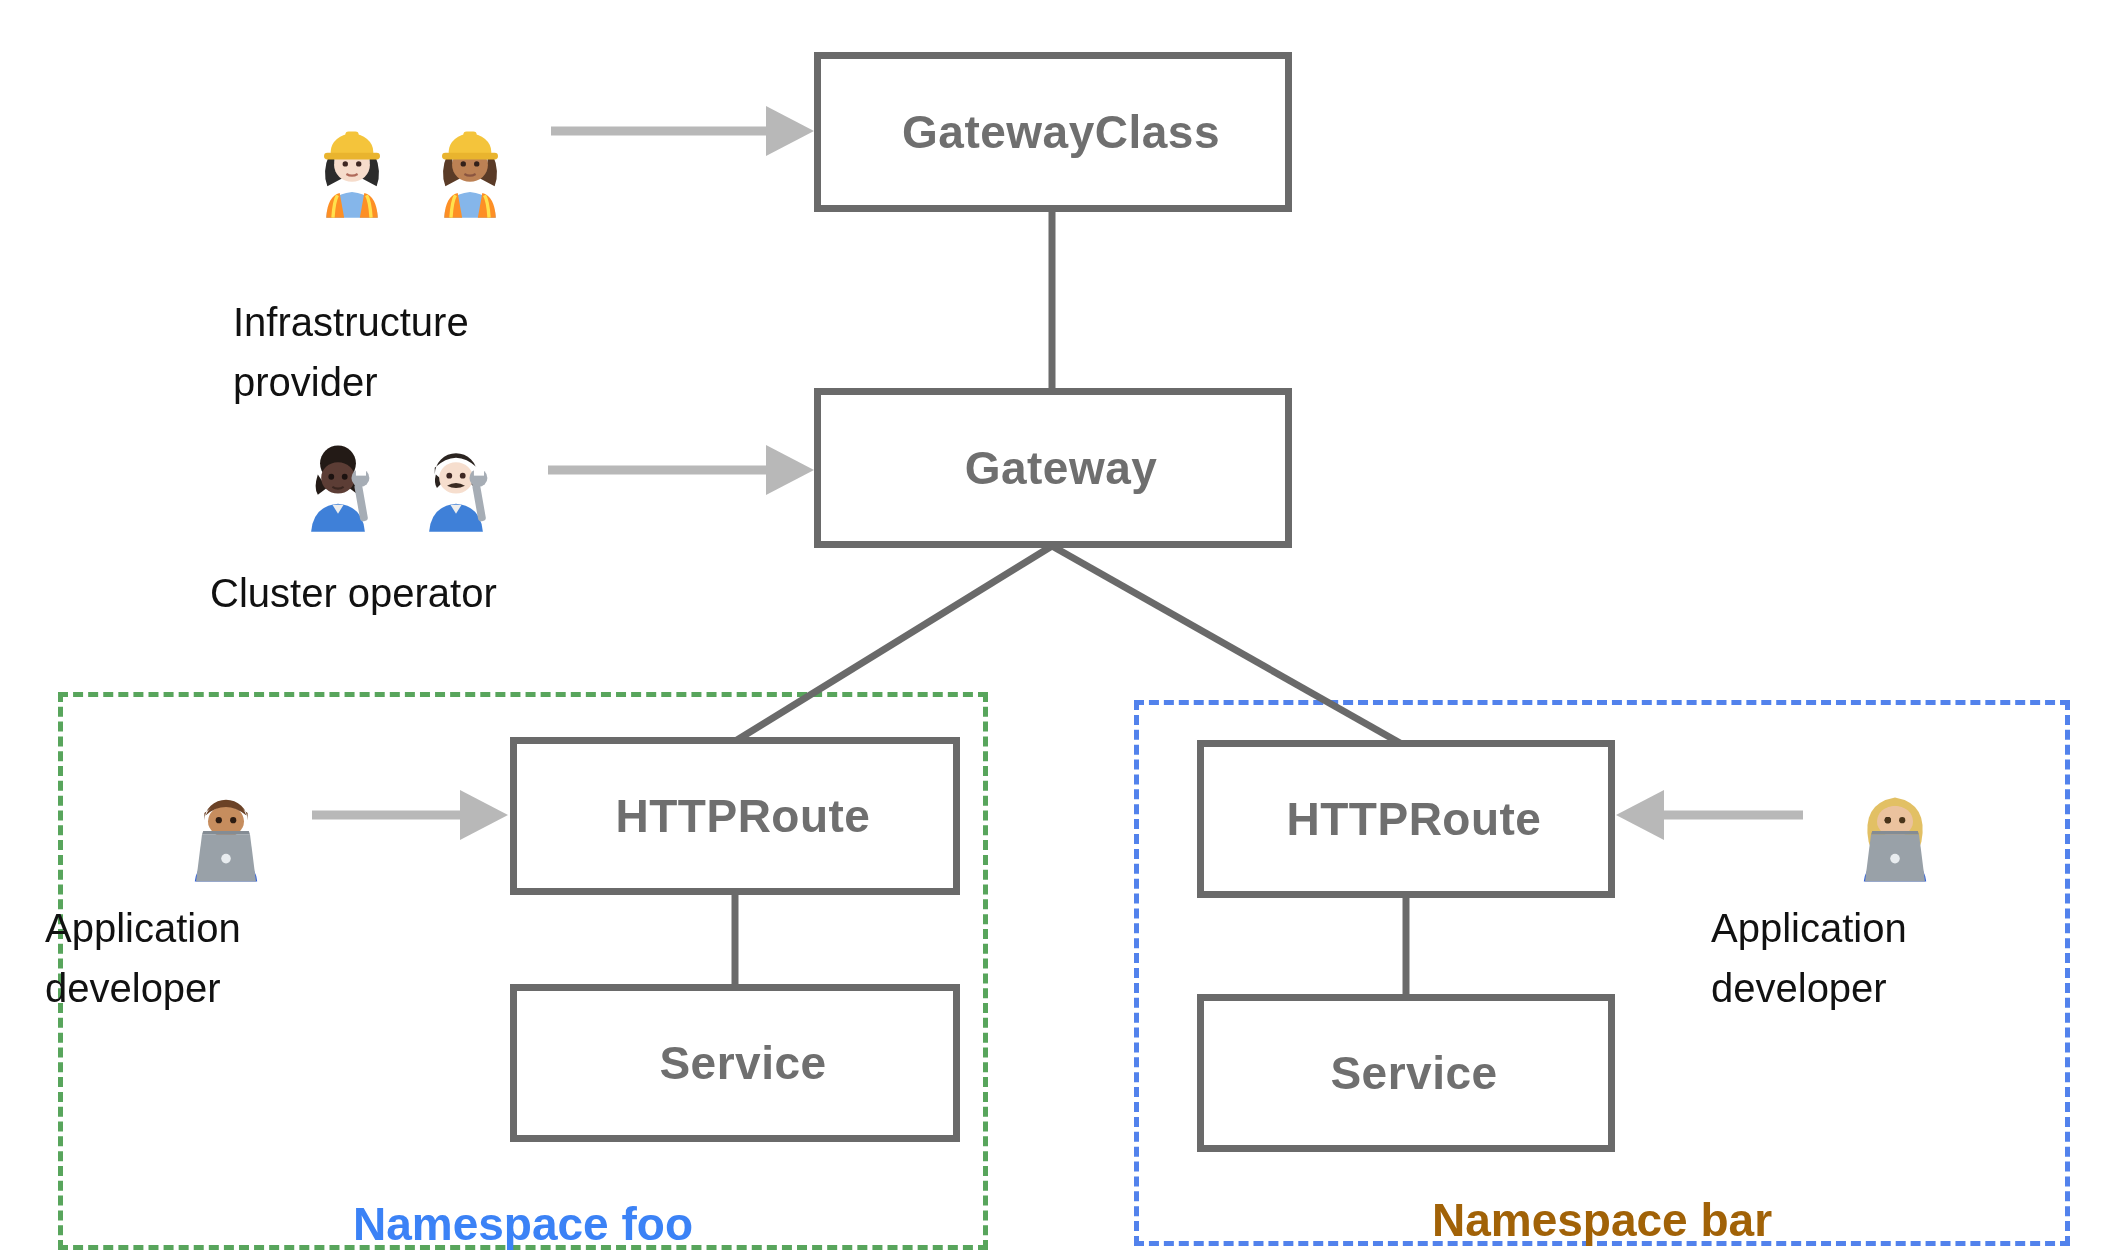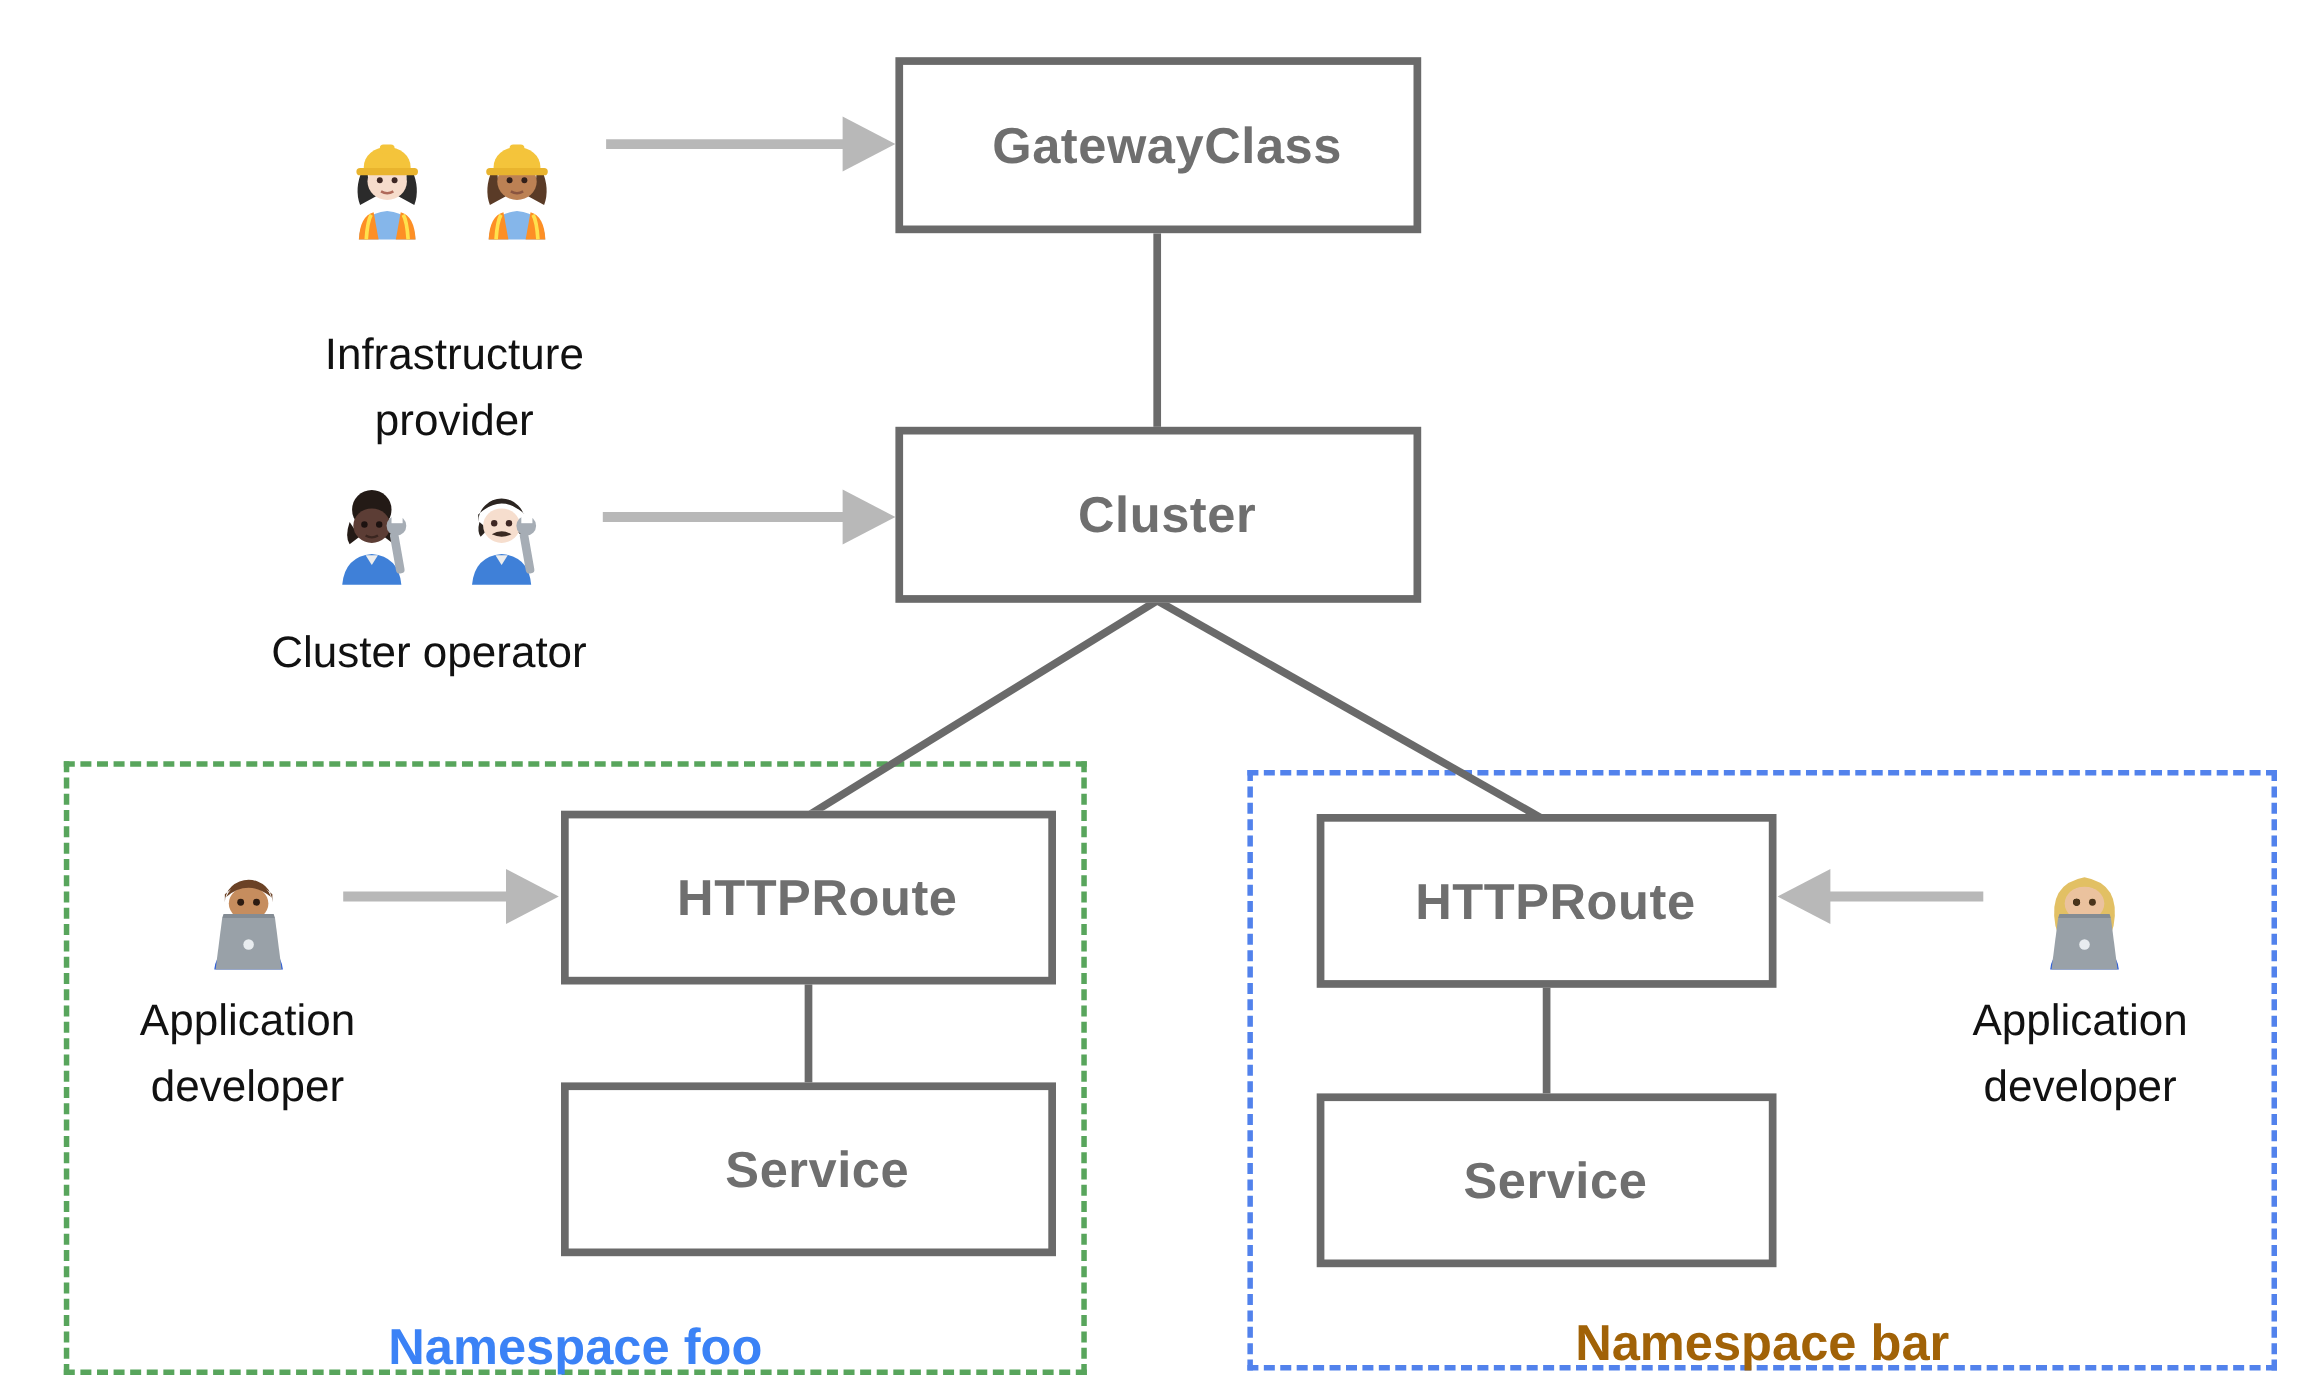--- a/index.html
+++ b/index.html
@@ -59,21 +59,21 @@
 
   
   .avatars{position:absolute;display:flex;gap:6px;z-index:3;}
   .avatars svg{display:block;}
   #avatars-infra{left:296px;top:92px;}
   #avatars-cluster{left:282px;top:406px;}
   #avatar-dev-foo{left:166px;top:750px;}
   #avatar-dev-bar{left:1835px;top:750px;}
 
   .actor-label{
-    position:absolute;width:360px;text-align:center;
+    position:absolute;width:360px;text-align:left;
     font-size:40px;line-height:1.5;color:#111111;z-index:3;
   }
   #label-infra{left:233px;top:292px;}
   #label-cluster{left:210px;top:563px;}
   #label-dev-foo{left:45px;top:898px;}
   #label-dev-bar{left:1711px;top:898px;}
 </style>
 </head>
 <body>
 
@@ -110,21 +110,21 @@
   </div>
 
   <div class="namespace" id="namespace-bar">
     <div class="namespace-label">Namespace bar</div>
   </div>
 
   <div class="node" id="node-gateway-class">
     <span>GatewayClass</span>
   </div>
   <div class="node" id="node-gateway">
-    <span>Cluster</span>
+    <span>Gateway</span>
   </div>
   <div class="node" id="node-httproute-foo">
     <span>HTTPRoute</span>
   </div>
   <div class="node" id="node-service-foo">
     <span>Service</span>
   </div>
   <div class="node" id="node-httproute-bar">
     <span>HTTPRoute</span>
   </div>

